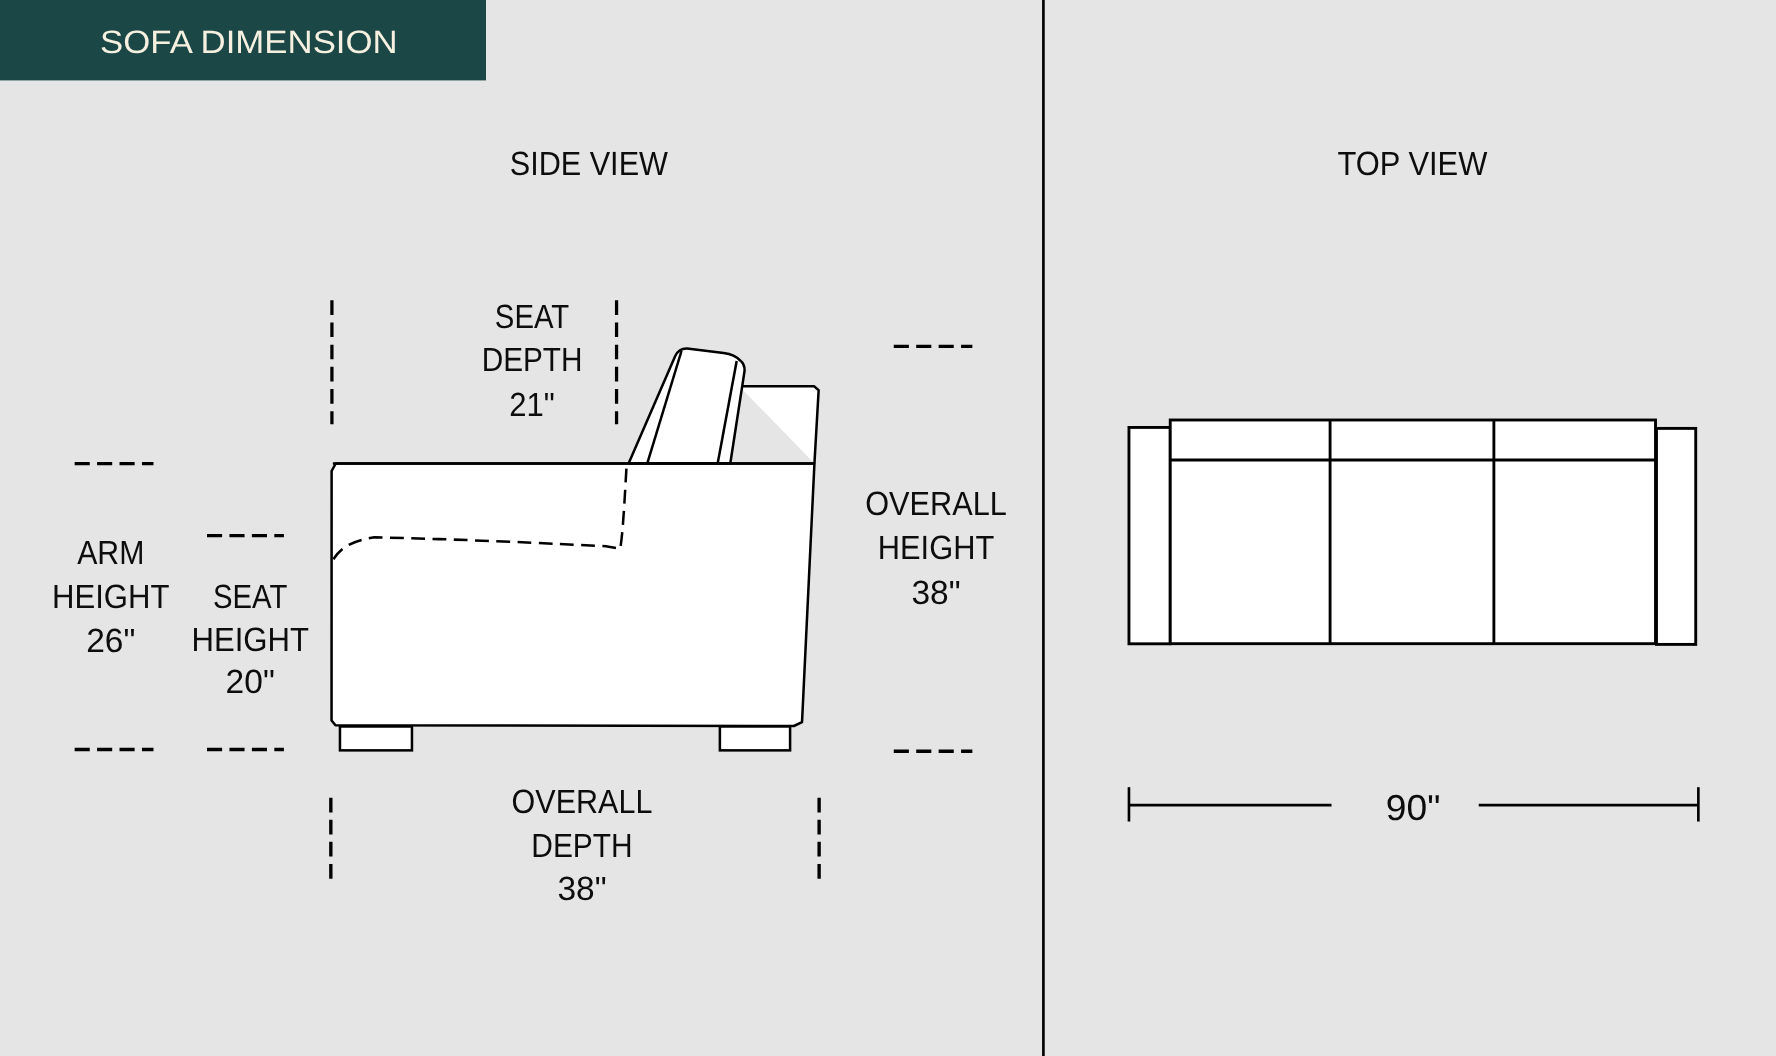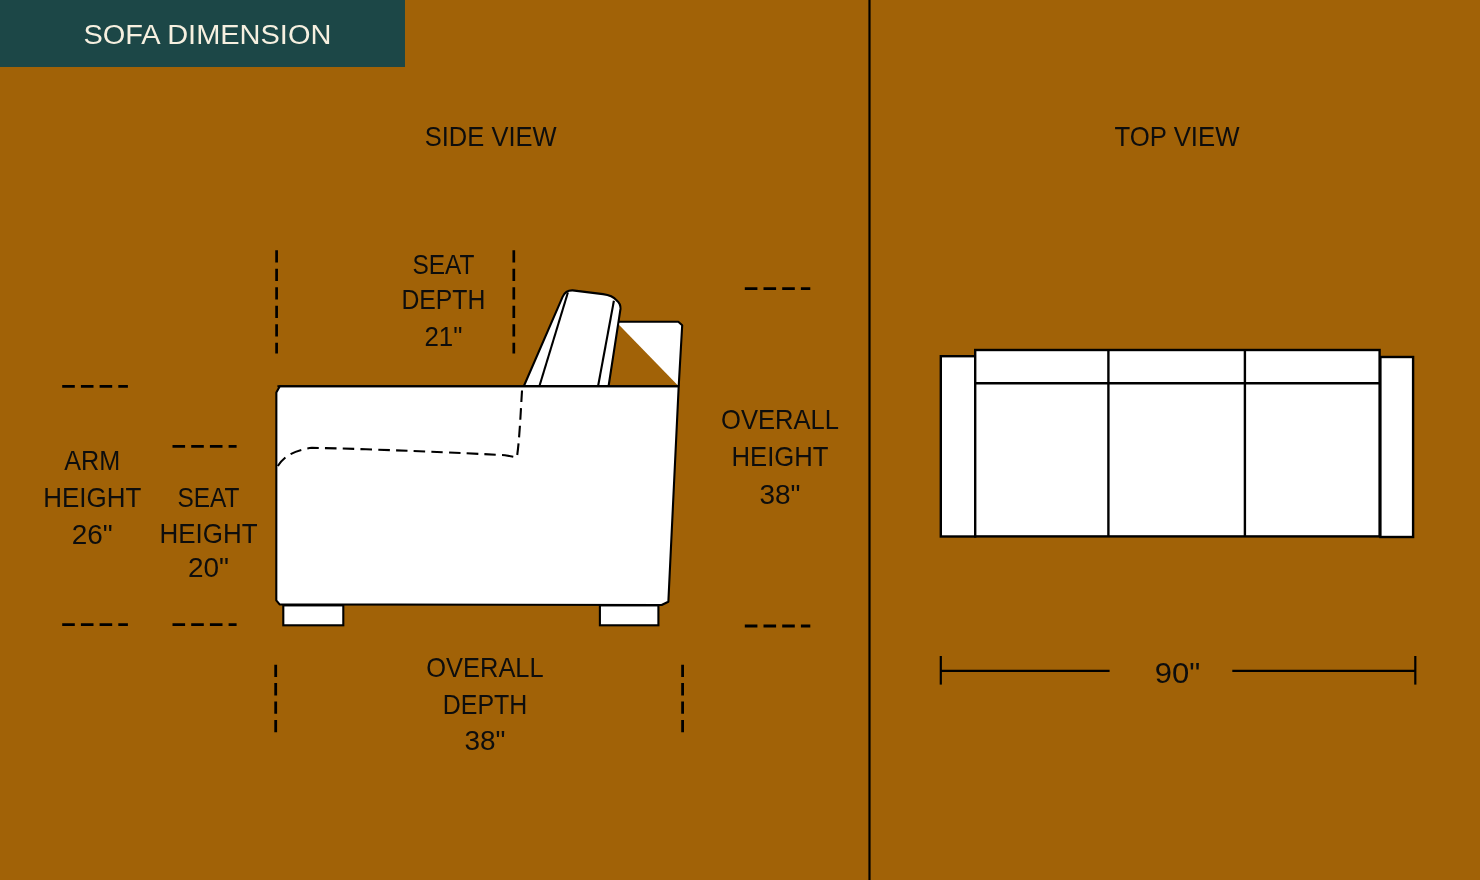--- a/index.html
+++ b/index.html
@@ -1,16 +1,16 @@
 <!DOCTYPE html>
 <html><head>
 <meta charset="utf-8">
 <style>
   html,body{margin:0;padding:0;background:#ffffff;}
-  .page{position:relative;width:1480px;height:880px;overflow:hidden;background:#a16207;
+  .page{position:relative;width:1480px;height:880px;overflow:hidden;background:#e5e5e5;
         font-family:"Liberation Sans", sans-serif;}
   svg{position:absolute;left:0;top:0;display:block;}
   text{font-family:"Liberation Sans", sans-serif;}
 </style>
 </head>
 <body>
 <div class="page">
 <svg width="1480" height="880" viewBox="0 0 1480 880">
 
 <rect x="0" y="0" width="405" height="67" fill="#1c4747"></rect>

